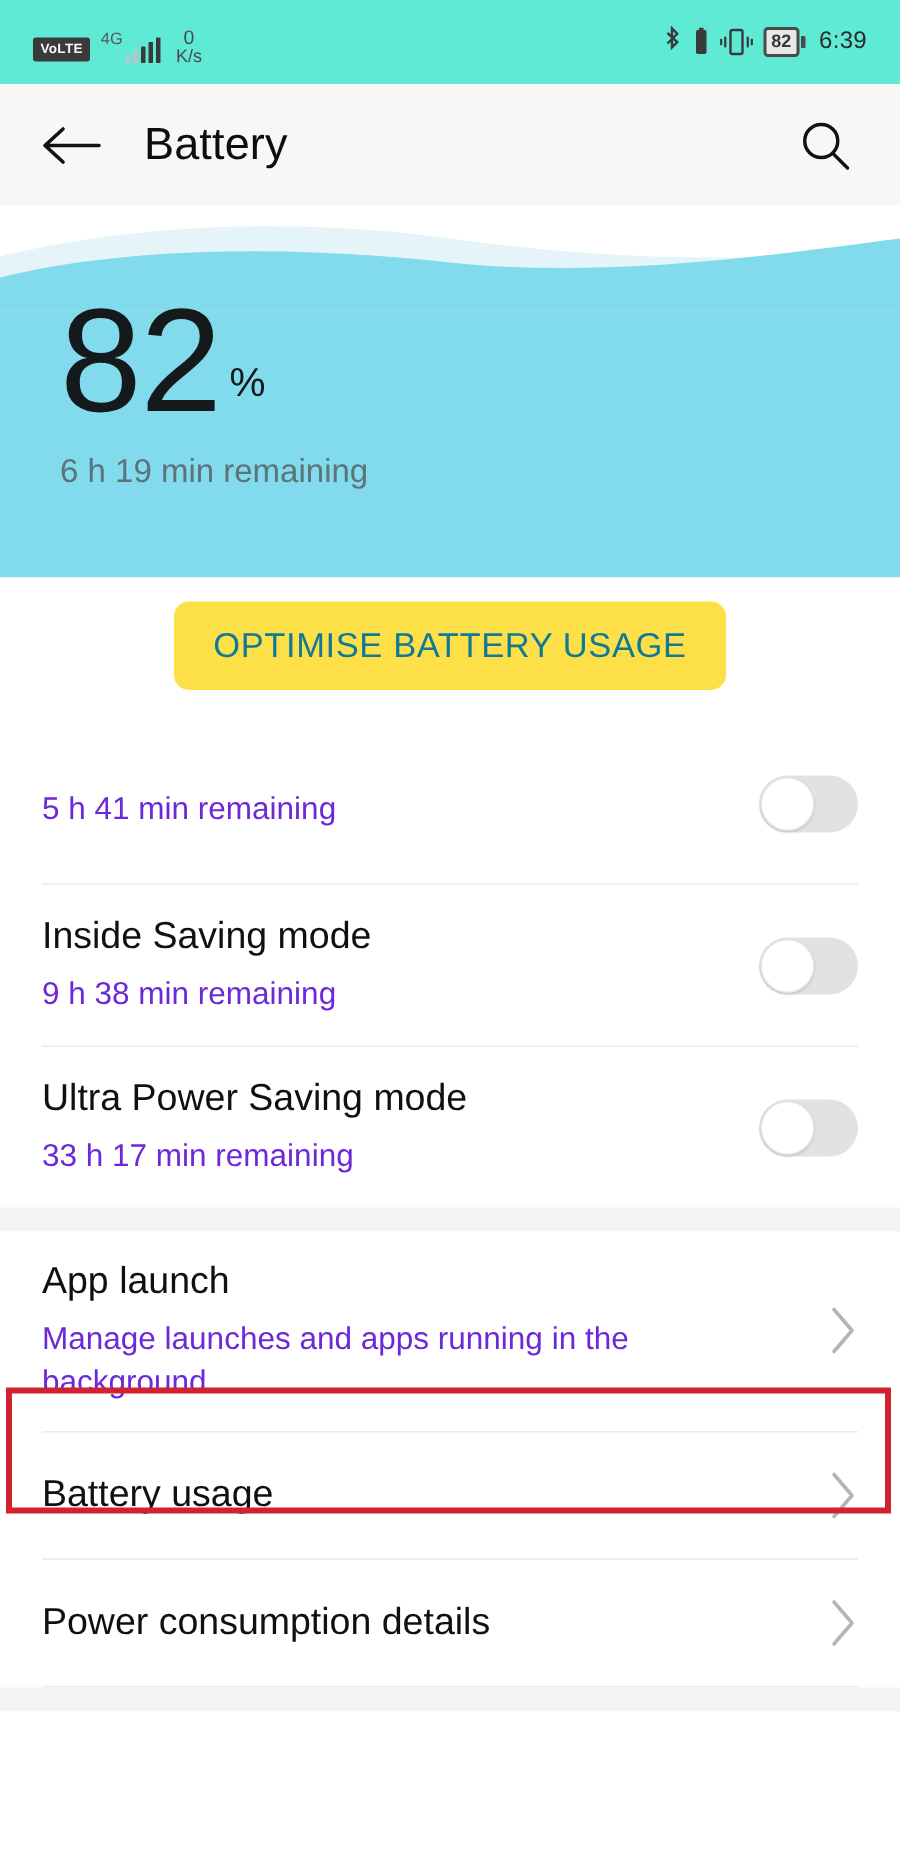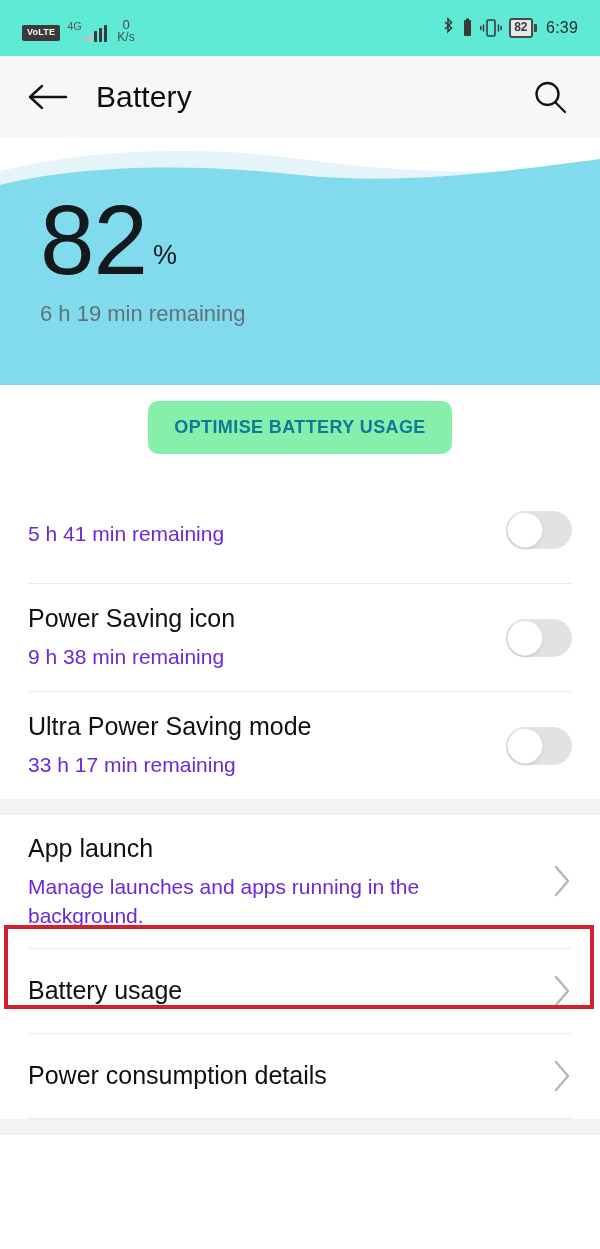--- a/index.html
+++ b/index.html
@@ -70,22 +70,22 @@
   }
   .heroinner { position: absolute; left: 40px; top: 58px; }
   .pctrow { display: flex; align-items: flex-end; }
   .pct { font-size: 98px; font-weight: 300; color: #14191c; line-height: .92; letter-spacing: -1px; }
   .pctsign { font-size: 27px; color: #14191c; margin-left: 6px; margin-bottom: 14px; font-weight: 400; }
   .remain { font-size: 22px; color: #5d7379; margin-top: 16px; }
 
   
   .optwrap { display: flex; justify-content: center; padding: 16px 0 22px; background: #fff; }
   .optbtn {
-    background: #86efac; border: none; border-radius: 10px;
-    color: #107a96; font-size: 18px; font-weight: bold; letter-spacing: .4px;
+    background: #fde047; border: none; border-radius: 10px;
+    color: #107a96; font-size: 23px; font-weight: normal; letter-spacing: .4px;
     padding: 16px 26px; font-family: "Liberation Sans", sans-serif; cursor: pointer;
   }
 
   
   .group { background: #fff; }
   .gap { height: 16px; background: #f3f3f3; }
   .row {
     position: relative; display: flex; align-items: center;
     padding: 0 28px; min-height: 107px;
   }
@@ -199,21 +199,21 @@
         <div class="sub">5 h 41 min remaining</div>
       </div>
       <div class="toggle">
         <div class="knob"></div>
       </div>
     </div>
     <div class="divider"></div>
 
     <div class="row">
       <div class="texts">
-        <div class="title">Power Saving icon</div>
+        <div class="title">Inside Saving mode</div>
         <div class="sub">9 h 38 min remaining</div>
       </div>
       <div class="toggle">
         <div class="knob"></div>
       </div>
     </div>
     <div class="divider"></div>
 
     <div class="row">
       <div class="texts">

